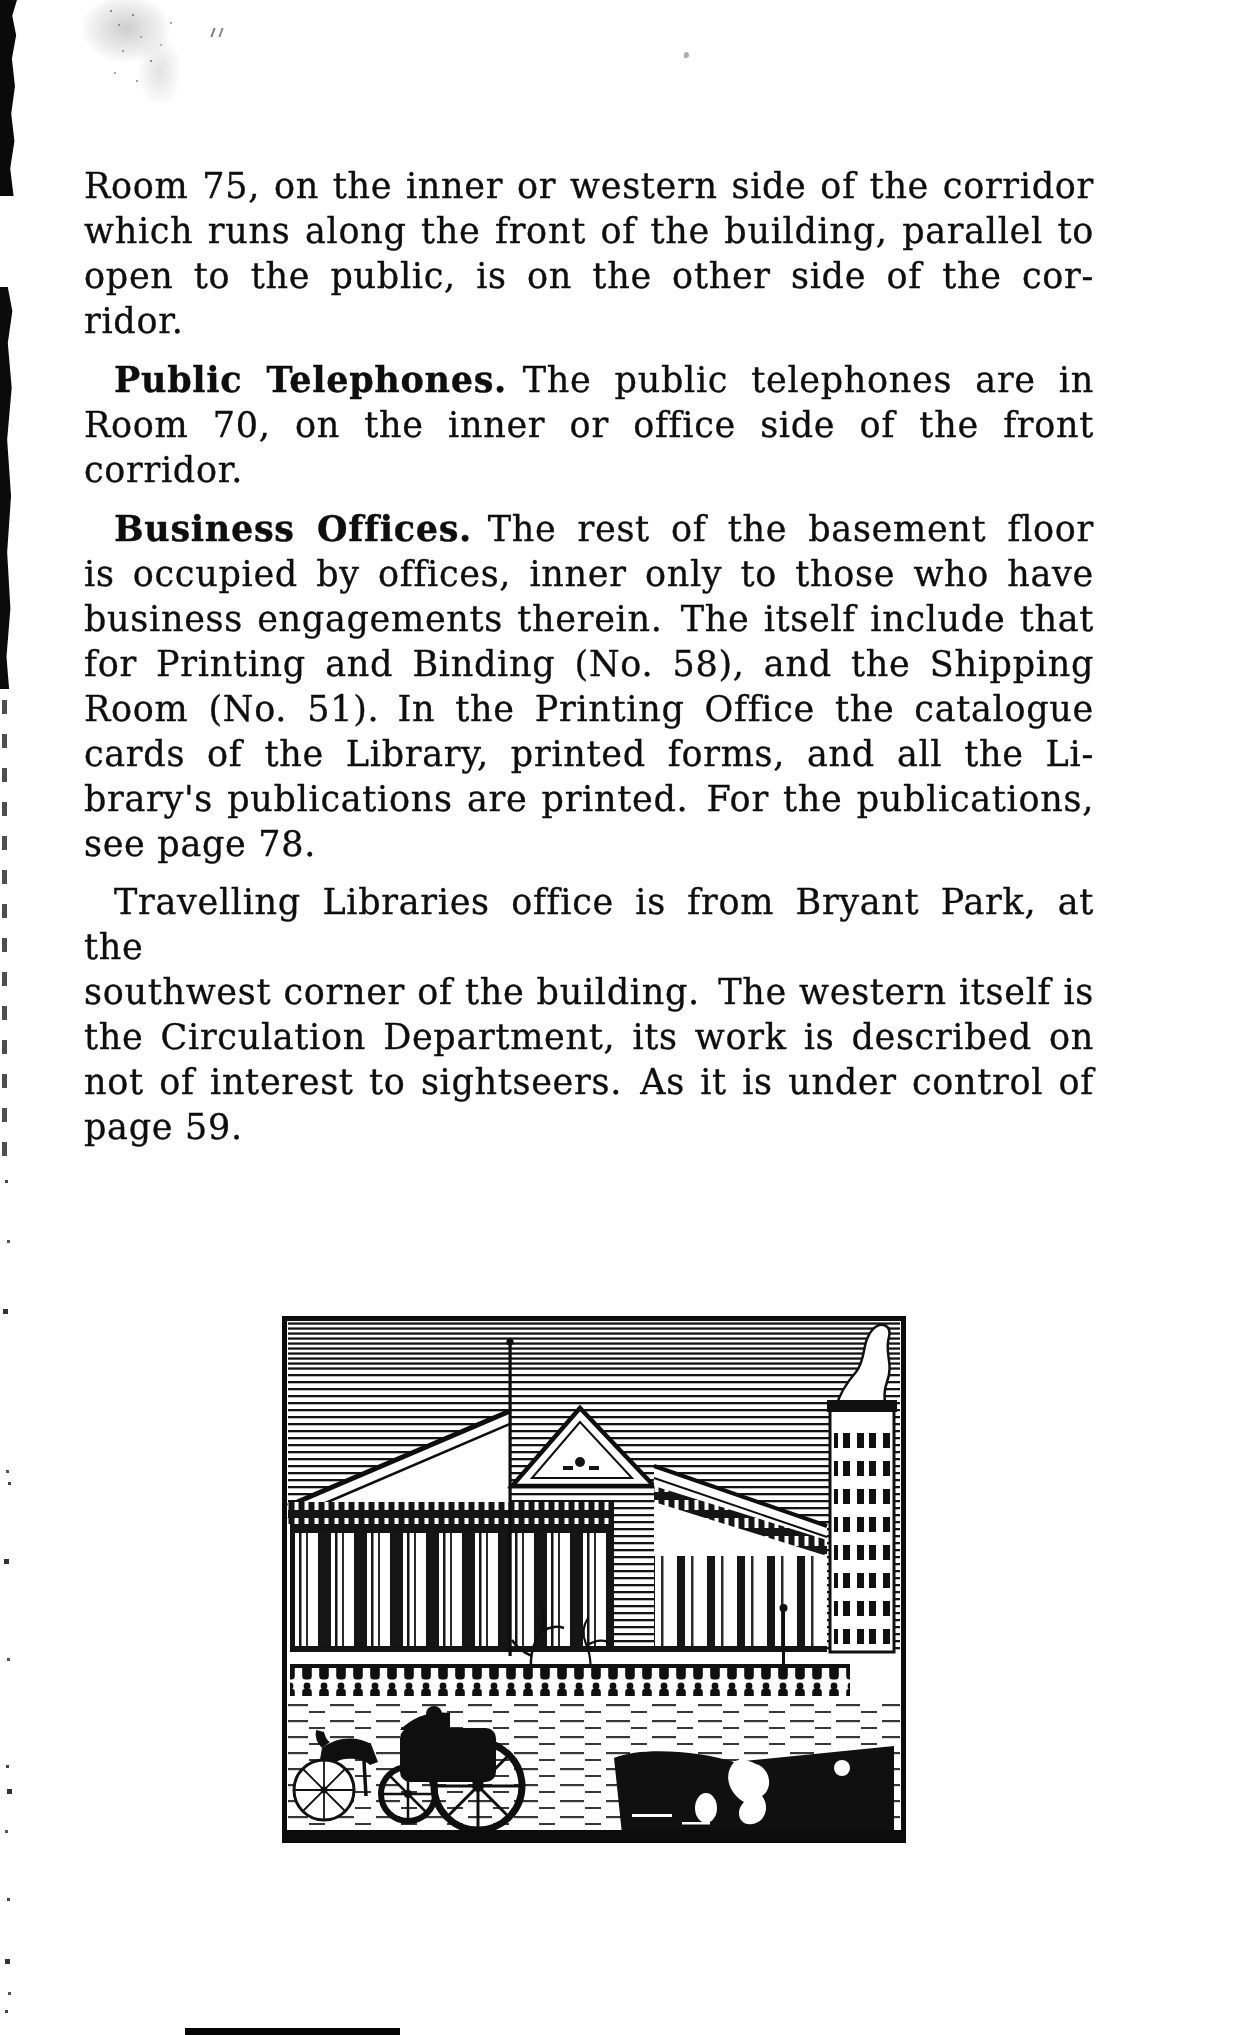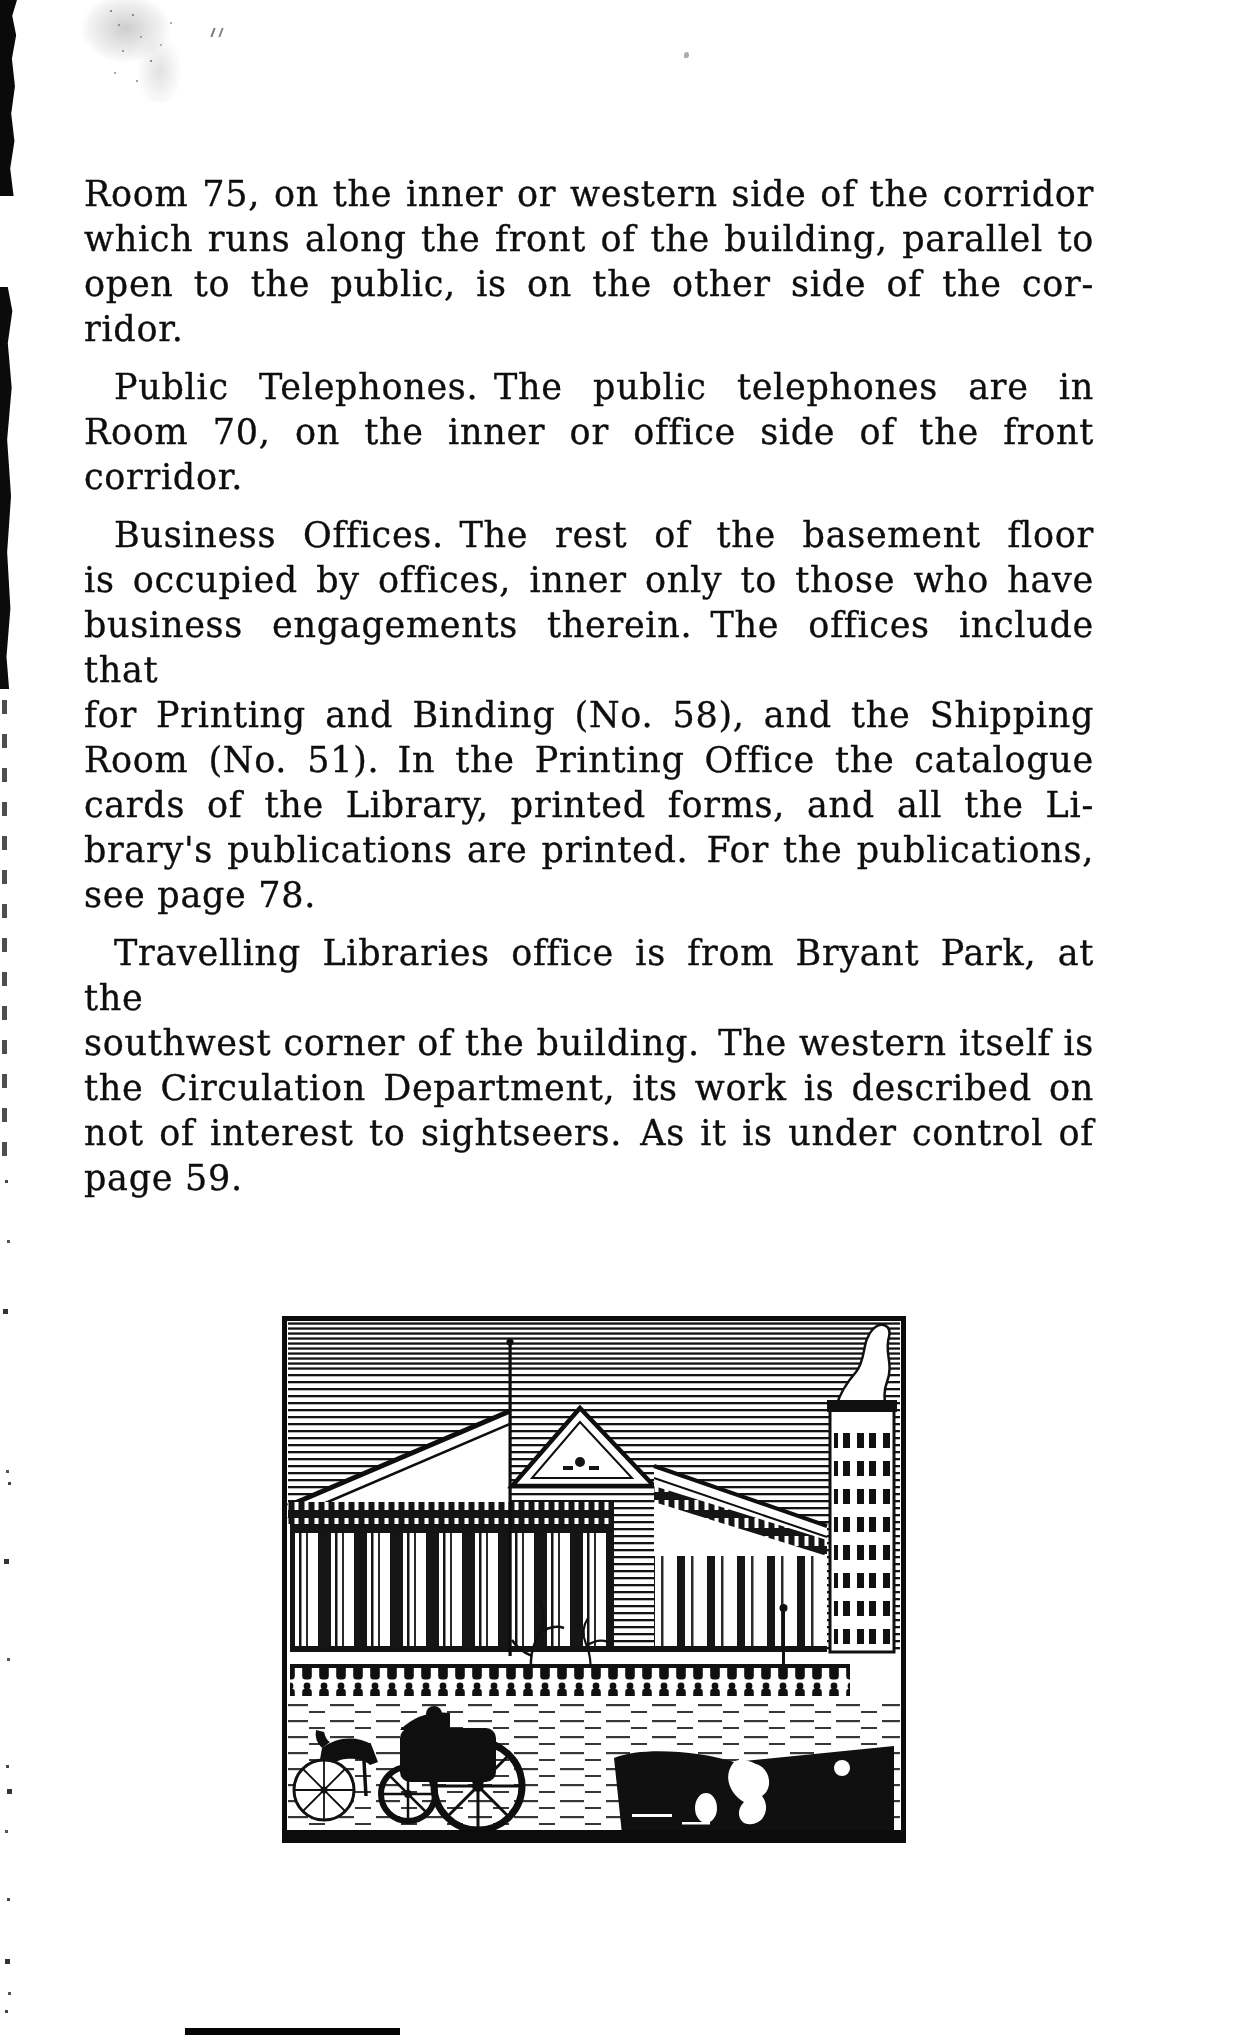--- a/index.html
+++ b/index.html
@@ -14,25 +14,25 @@
   
   #text-block {
     position: absolute;
     left: 84px; top: 160px;
     width: 1010px;
     font-size: 35px;
     line-height: 45px;
     letter-spacing: 0.02em;
     -webkit-text-stroke: 0.35px #0e0e0e;
   }
-  .para { margin: 12px 0 13px 0; }
+  .para { margin: 4px 0 13px 0; }
   .para.indented .line:first-child { text-indent: 30px; }
   .line { text-align: justify; text-align-last: justify; }
   .line.last { text-align-last: left; }
-  b.lead { font-weight: normal; margin-right: 0.45em; }
+  b.lead { font-weight: bold; margin-right: 0.45em; }
 
   
   .binding-top {
     position: absolute; left: 0; top: 0; width: 17px; height: 196px;
     background: #0a0a0a;
     clip-path: polygon(0 0, 100% 0, 72% 8%, 95% 18%, 70% 30%, 88% 44%, 66% 58%, 85% 72%, 60% 86%, 80% 100%, 0 100%);
   }
   .binding-mid {
     position: absolute; left: 0; top: 287px; width: 13px; height: 402px;
     background: #0b0b0b;
@@ -102,21 +102,21 @@
       <div class="line last">ridor.</div>
     </div>
     <div class="para indented">
       <div class="line"><b class="lead">Public Telephones.</b>The public telephones are in</div>
       <div class="line">Room 70, on the inner or office side of the front</div>
       <div class="line last">corridor.</div>
     </div>
     <div class="para indented">
       <div class="line"><b class="lead">Business Offices.</b>The rest of the basement floor</div>
       <div class="line">is occupied by offices, inner only to those who have</div>
-      <div class="line">business engagements therein. The offices include that</div>
+      <div class="line">business engagements therein. The itself include that</div>
       <div class="line">for Printing and Binding (No. 58), and the Shipping</div>
       <div class="line">Room (No. 51). In the Printing Office the catalogue</div>
       <div class="line">cards of the Library, printed forms, and all the Li-</div>
       <div class="line">brary's publications are printed. For the publications,</div>
       <div class="line last">see page 78.</div>
     </div>
     <div class="para indented">
       <div class="line">Travelling Libraries office is from Bryant Park, at the</div>
       <div class="line">southwest corner of the building. The western itself is</div>
       <div class="line">the Circulation Department, its work is described on</div>

